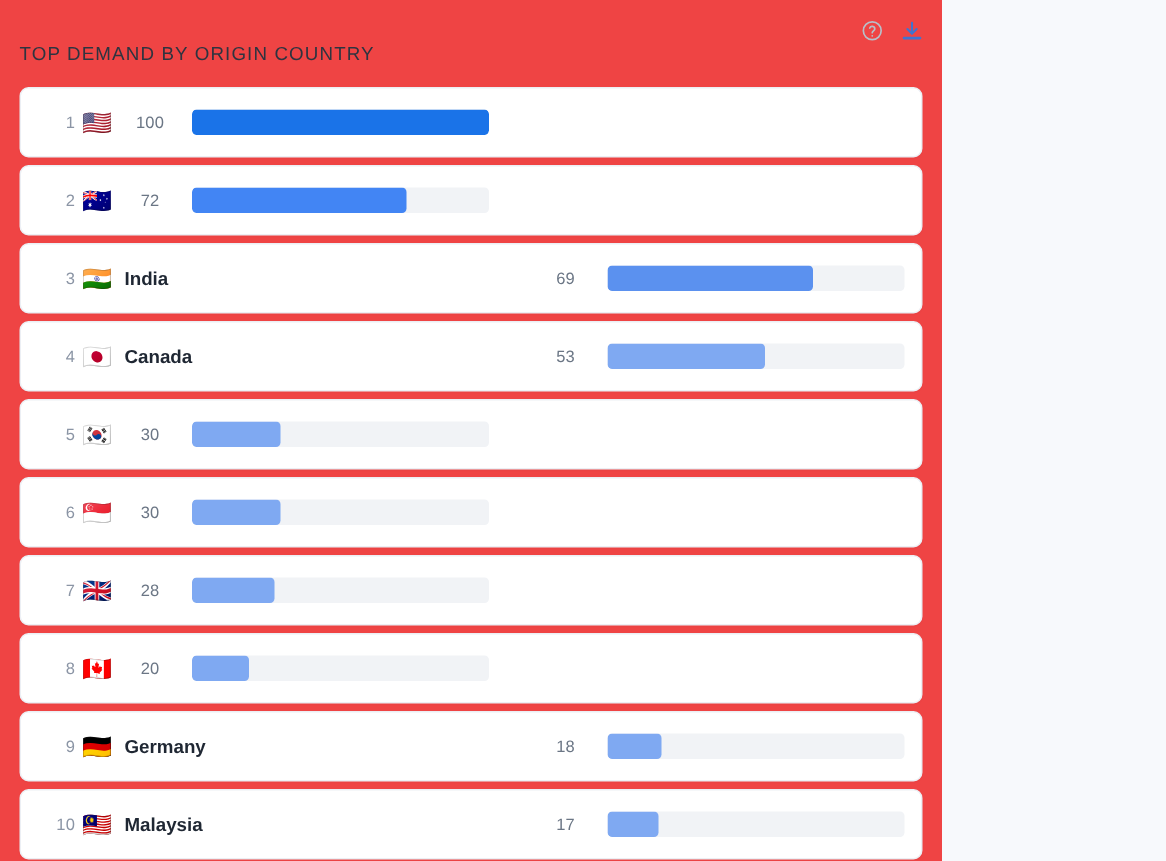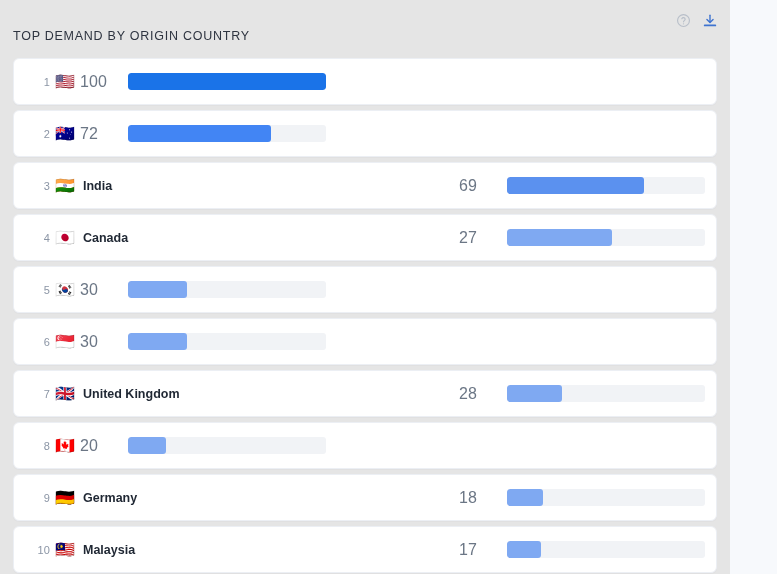--- a/index.html
+++ b/index.html
@@ -11,23 +11,23 @@
   }
 
   body {
     background: #f7f9fc;
     font-family: "Liberation Sans", "DejaVu Sans", sans-serif;
     -webkit-font-smoothing: antialiased;
   }
 
   .panel {
     position: relative;
-    width: 730px;
+    width: 628px;
     height: 574px;
-    background: #e5e5e5;
+    background: #ef4444;
   }
 
   
   .panel-header {
     position: relative;
     height: 58px;
   }
 
   .panel-title {
     position: absolute;
@@ -107,22 +107,22 @@
     color: #1f2733;
     font-weight: bold;
     white-space: nowrap;
     flex: 1 1 auto;
     padding-left: 3px;
   }
 
   .value {
     flex: none;
     width: 48px;
-    text-align: left;
-    font-size: 16px;
+    text-align: center;
+    font-size: 11px;
     color: #6b7685;
     padding-right: 8px;
     letter-spacing: 0.1px;
   }
 
   .track {
     flex: none;
     width: 198px;
     height: 17px;
     background: #f1f3f6;
@@ -188,21 +188,21 @@
         <div class="country">India</div>
         <div class="value">69</div>
         <div class="track">
           <div class="bar" style="width: 69%; background: rgb(91, 145, 239);"></div>
         </div>
       </div>
       <div class="row">
         <div class="rank">4</div>
         <div class="flag">🇯🇵</div>
         <div class="country">Canada</div>
-        <div class="value">27</div>
+        <div class="value">53</div>
         <div class="track">
           <div class="bar" style="width: 53%; background: rgb(127, 169, 242);"></div>
         </div>
       </div>
       <div class="row">
         <div class="rank">5</div>
         <div class="flag">🇰🇷</div>
         <div class="value">30</div>
         <div class="track">
           <div class="bar" style="width: 30%; background: rgb(127, 169, 242);"></div>
@@ -212,21 +212,20 @@
         <div class="rank">6</div>
         <div class="flag">🇸🇬</div>
         <div class="value">30</div>
         <div class="track">
           <div class="bar" style="width: 30%; background: rgb(127, 169, 242);"></div>
         </div>
       </div>
       <div class="row">
         <div class="rank">7</div>
         <div class="flag">🇬🇧</div>
-        <div class="country">United Kingdom</div>
         <div class="value">28</div>
         <div class="track">
           <div class="bar" style="width: 28%; background: rgb(127, 169, 242);"></div>
         </div>
       </div>
       <div class="row">
         <div class="rank">8</div>
         <div class="flag">🇨🇦</div>
         <div class="value">20</div>
         <div class="track">

